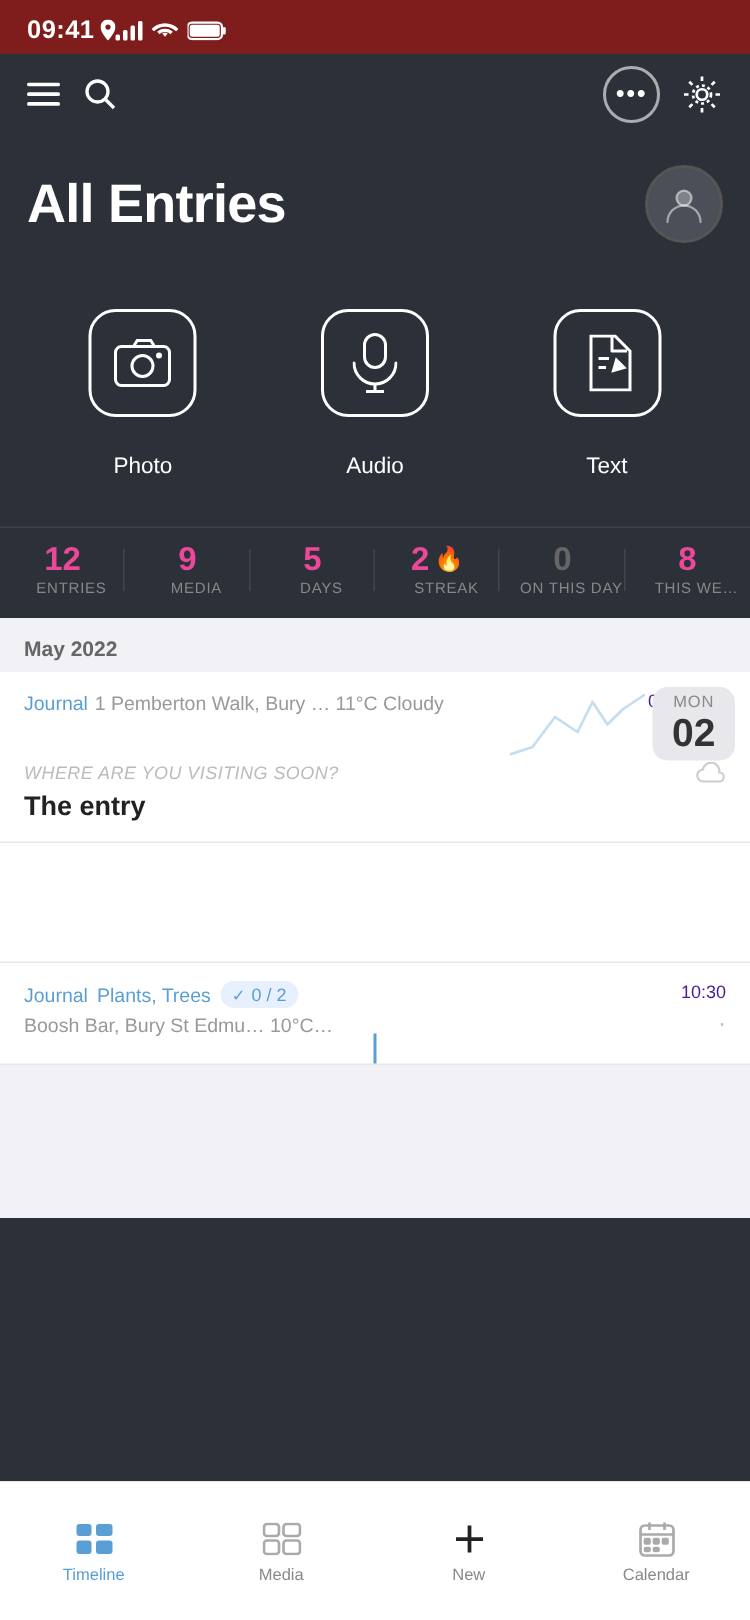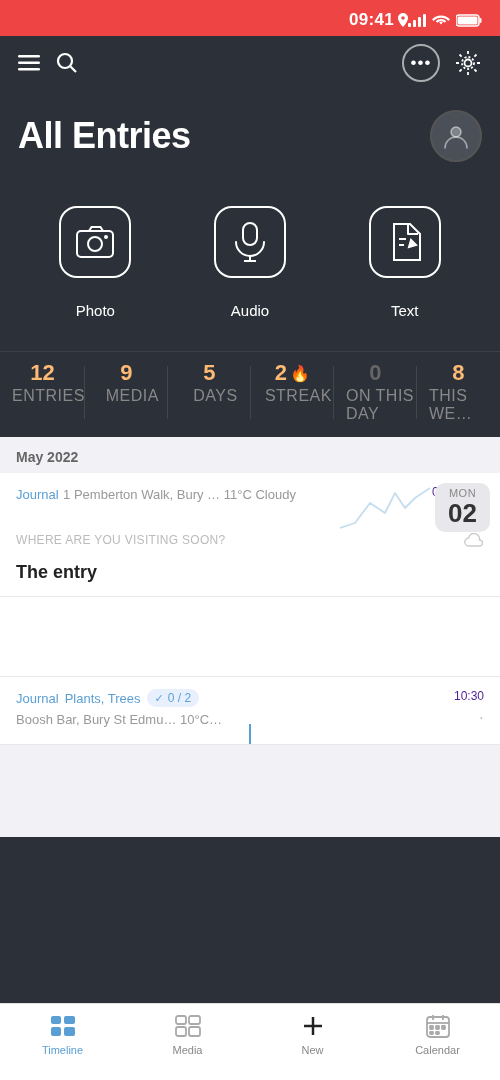--- a/index.html
+++ b/index.html
@@ -9,24 +9,24 @@
       min-height: 1080px;
       background: #2c3038;
       font-family: -apple-system, BlinkMacSystemFont, 'Helvetica Neue', Arial, sans-serif;
       color: #fff;
       overflow-x: hidden;
     }
 
     
     .status-bar {
       display: flex;
-      justify-content: flex-end;
+      justify-content: flex-start;
       align-items: center;
       padding: 10px 18px 6px;
-      background: #ef4444;
+      background: #7f1d1d;
     }
     .status-time {
       font-size: 17px;
       font-weight: 600;
       letter-spacing: 0.3px;
     }
     .status-icons {
       display: flex;
       align-items: center;
       gap: 6px;
@@ -121,26 +121,26 @@
     .stat-item:not(:last-child)::after {
       content: '';
       position: absolute;
       right: 0; top: 4px; bottom: 4px;
       width: 1px;
       background: rgba(255,255,255,0.1);
     }
     .stat-number {
       font-size: 22px;
       font-weight: 700;
-      color: #fdba74;
+      color: #ec4899;
       line-height: 1;
     }
     .stat-number.muted { color: #666; }
     .stat-label {
-      font-size: 16px;
+      font-size: 10px;
       font-weight: 500;
       color: #888;
       letter-spacing: 0.5px;
       text-transform: uppercase;
       margin-left: 12px;
     }
     .stat-streak { display: flex; align-items: center; gap: 3px; }
     .flame-icon { color: #ff6b2b; font-size: 16px; }
 
     
@@ -204,21 +204,22 @@
     }
     .entry-day-num {
       font-size: 26px;
       font-weight: 700;
       color: #333;
       line-height: 1.1;
     }
     .entry-prompt-question {
       font-size: 13px;
       color: #aaa;
-      margin-bottom: 14px;
+      font-style: italic;
+      margin-bottom: 4px;
     }
     .entry-title {
       font-size: 16px;
       font-weight: 600;
       color: #222;
       line-height: 1.3;
     }
     .entry-body {
       font-size: 15px;
       color: #444;
@@ -277,21 +278,21 @@
     
     .tab-bar {
       position: fixed;
       bottom: 0;
       left: 0;
       width: 500px;
       background: #fff;
       border-top: 1px solid #e0e0e0;
       display: flex;
       align-items: center;
-      padding: 8px 0 24px;
+      padding: 24px 0 24px;
       z-index: 100;
     }
     .tab-item {
       flex: 1;
       display: flex;
       flex-direction: column;
       align-items: center;
       gap: 4px;
       cursor: pointer;
     }

